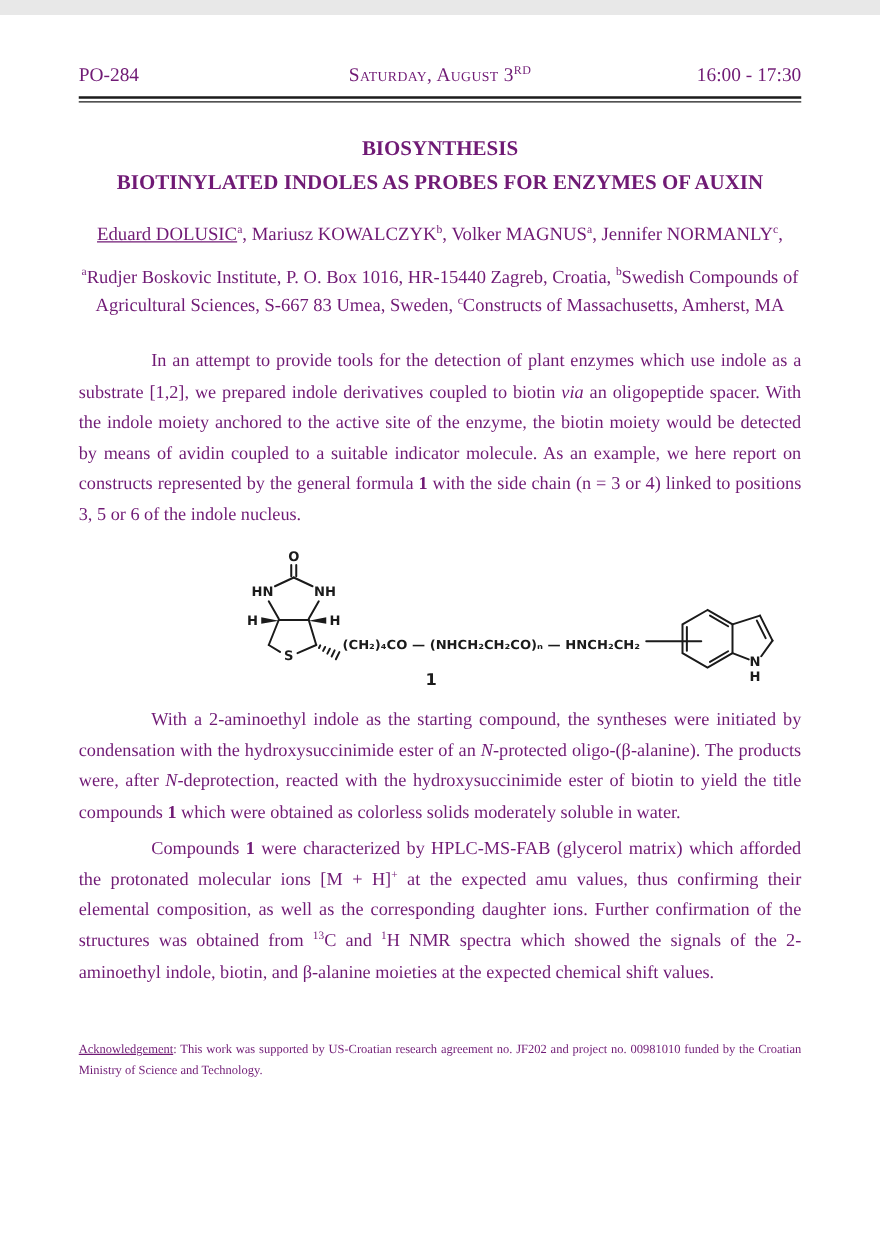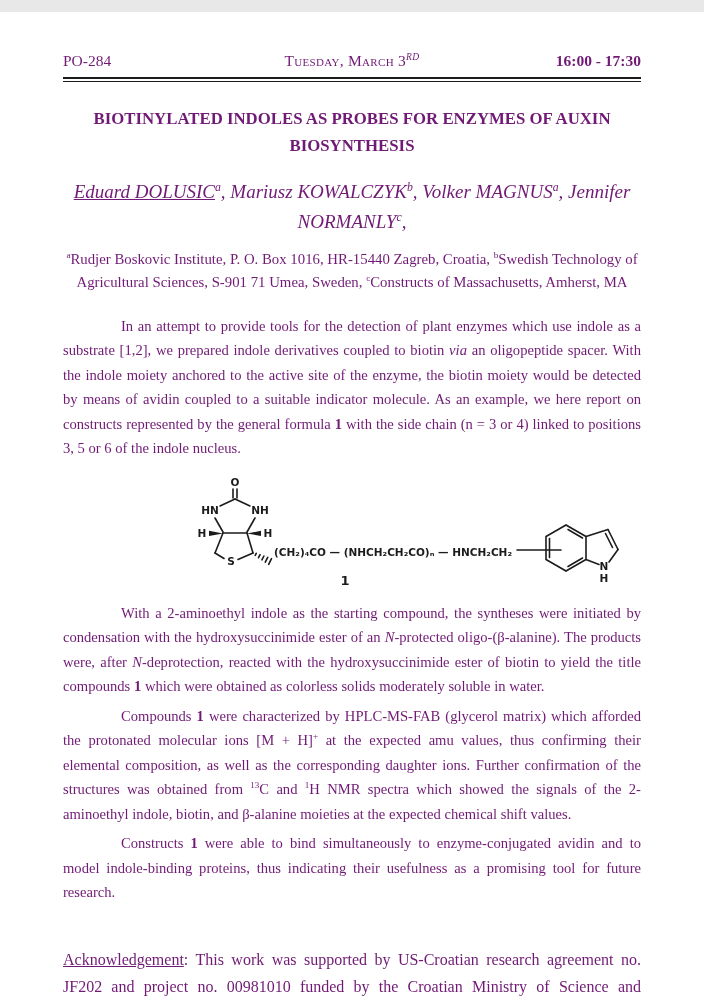--- a/index.html
+++ b/index.html
@@ -6,35 +6,35 @@
   .page{
     width:704px;height:996px;margin:12px auto;background:#ffffff;
     box-sizing:border-box;padding:40px 63px 0 63px;
     font-family:"Liberation Serif","DejaVu Serif",serif;
     color:#701a75;position:relative;overflow:hidden;
   }
   
   .header-row{display:flex;align-items:baseline;font-size:15.5px;}
   .header-left{flex:1;text-align:left;}
   .header-center{flex:0 0 auto;font-variant:small-caps;letter-spacing:.3px;}
-  .header-center sup{font-variant:small-caps;font-style:italic;}
-  .header-right{flex:1;text-align:right;font-weight:bold;}
+  .header-center sup{font-variant:small-caps;}
+  .header-right{flex:1;text-align:right;}
   .rule-thick{border-top:2.5px solid #1b1b1b;margin-top:7px;}
   .rule-thin{border-top:1.2px solid #1b1b1b;margin-top:2px;}
   
   .title{font-weight:bold;text-align:center;font-size:16.8px;line-height:1.6;margin-top:24px;}
-  .authors{text-align:center;font-size:19px;line-height:1.58;margin-top:17px;font-style:italic;}
+  .authors{text-align:center;font-size:15px;line-height:1.58;margin-top:17px;}
   .affiliations{text-align:center;font-size:14.8px;line-height:1.55;margin-top:11px;}
   
   p.body-para{
     font-size:14.6px;line-height:1.68;text-align:justify;
     text-indent:58px;margin:5px 0 0 0;
   }
   p.first{margin-top:20px;font-family:Liberation Serif, serif;}
-  p.ack{font-size:16px;line-height:1.68;text-align:justify;text-indent:0;margin:42px 0 0 0;}
+  p.ack{font-size:10px;line-height:1.68;text-align:justify;text-indent:0;margin:42px 0 0 0;}
   .it{font-style:italic;}
   .bd{font-weight:bold;}
   .un{text-decoration:underline;}
   sup{font-size:.62em;line-height:0;}
   
   figure.structure{margin:13px 0 9px 110px;}
   .structure svg{display:block;}
   .structure .bond{stroke:#1b1b1b;stroke-width:1.6;fill:none;stroke-linecap:round;}
   .structure .wedge{fill:#1b1b1b;stroke:none;}
   .structure .atom{font-family:"DejaVu Sans","Liberation Sans",sans-serif;font-weight:bold;font-size:10.5px;fill:#1b1b1b;}
@@ -42,39 +42,39 @@
   .structure .cpd{font-family:"DejaVu Sans","Liberation Sans",sans-serif;font-weight:bold;font-size:13px;fill:#1b1b1b;}
 </style>
 </head>
 <body>
 
 <div class="page">
 
   <header>
     <div class="header-row">
       <span class="header-left">PO-284</span>
-      <span class="header-center"><span>Tuesday, March 3</span><sup>RD</sup></span>
+      <span class="header-center"><span>Saturday, August 3</span><sup>RD</sup></span>
       <span class="header-right">16:00 - 17:30</span>
     </div>
     <div class="rule-thick"></div>
     <div class="rule-thin"></div>
   </header>
 
   <div class="title">
+    <div>BIOSYNTHESIS</div>
     <div>BIOTINYLATED INDOLES AS PROBES FOR ENZYMES OF AUXIN</div>
-    <div>BIOSYNTHESIS</div>
   </div>
 
   <div class="authors">
     <div><span class="un">Eduard DOLUSIC</span><sup>a</sup><span>, Mariusz KOWALCZYK</span><sup>b</sup><span>, Volker MAGNUS</span><sup>a</sup><span>, Jennifer NORMANLY</span><sup>c</sup><span>,</span></div>
   </div>
 
   <div class="affiliations">
-    <div><sup>a</sup><span>Rudjer Boskovic Institute, P. O. Box 1016, HR-15440 Zagreb, Croatia, </span><sup>b</sup><span>Swedish Technology of</span></div>
-    <div><span>Agricultural Sciences, S-901 71 Umea, Sweden, </span><sup>c</sup><span>Constructs of Massachusetts, Amherst, MA</span></div>
+    <div><sup>a</sup><span>Rudjer Boskovic Institute, P. O. Box 1016, HR-15440 Zagreb, Croatia, </span><sup>b</sup><span>Swedish Compounds of</span></div>
+    <div><span>Agricultural Sciences, S-667 83 Umea, Sweden, </span><sup>c</sup><span>Constructs of Massachusetts, Amherst, MA</span></div>
   </div>
 
   <p class="body-para first"><span>In an attempt to provide tools for the detection of plant enzymes which use indole as a substrate [1,2], we prepared indole derivatives coupled to biotin </span><span class="it">via</span><span> an oligopeptide spacer. With the indole moiety anchored to the active site of the enzyme, the biotin moiety would be detected by means of avidin coupled to a suitable indicator molecule. As an example, we here report on constructs represented by the general formula </span><span class="bd">1</span><span> with the side chain (n = 3 or 4) linked to positions 3, 5 or 6 of the indole nucleus.</span></p>
 
   <figure class="structure">
     <svg width="460" height="118" viewBox="0 0 460 118">
 
       <text class="atom" x="62" y="12" text-anchor="middle">O</text>
       <line class="bond" x1="60" y1="15" x2="60" y2="24"></line>
       <line class="bond" x1="64" y1="15" x2="64" y2="24"></line>
@@ -119,17 +119,16 @@
       <line class="bond" x1="426" y1="90.5" x2="413" y2="85.5"></line>
       <text class="atom" x="431" y="96" text-anchor="middle">N</text>
       <text class="atom" x="431" y="108" text-anchor="middle">H</text>
 
       <text class="cpd" x="172" y="111" text-anchor="middle">1</text>
     </svg>
   </figure>
 
   <p class="body-para"><span>With a 2-aminoethyl indole as the starting compound, the syntheses were initiated by condensation with the hydroxysuccinimide ester of an </span><span class="it">N</span><span>-protected oligo-(β-alanine). The products were, after </span><span class="it">N</span><span>-deprotection, reacted with the hydroxysuccinimide ester of biotin to yield the title compounds </span><span class="bd">1</span><span> which were obtained as colorless solids moderately soluble in water.</span></p>
   <p class="body-para"><span>Compounds </span><span class="bd">1</span><span> were characterized by HPLC-MS-FAB (glycerol matrix) which afforded the protonated molecular ions [M + H]</span><sup>+</sup><span> at the expected amu values, thus confirming their elemental composition, as well as the corresponding daughter ions. Further confirmation of the structures was obtained from </span><sup>13</sup><span>C and </span><sup>1</sup><span>H NMR spectra which showed the signals of the 2-aminoethyl indole, biotin, and β-alanine moieties at the expected chemical shift values.</span></p>
-  <p class="body-para"><span>Constructs </span><span class="bd">1</span><span> were able to bind simultaneously to enzyme-conjugated avidin and to model indole-binding proteins, thus indicating their usefulness as a promising tool for future research.</span></p>
 
   <p class="ack"><span class="un">Acknowledgement</span><span>: This work was supported by US-Croatian research agreement no. JF202 and project no. 00981010 funded by the Croatian Ministry of Science and Technology.</span></p>
 
 </div>
 
 </body></html>

